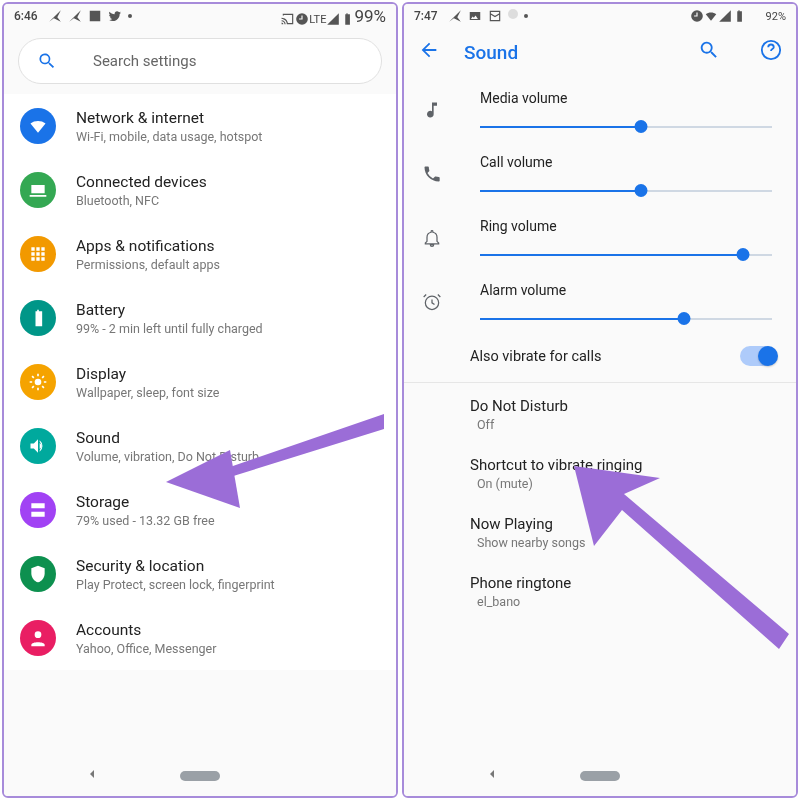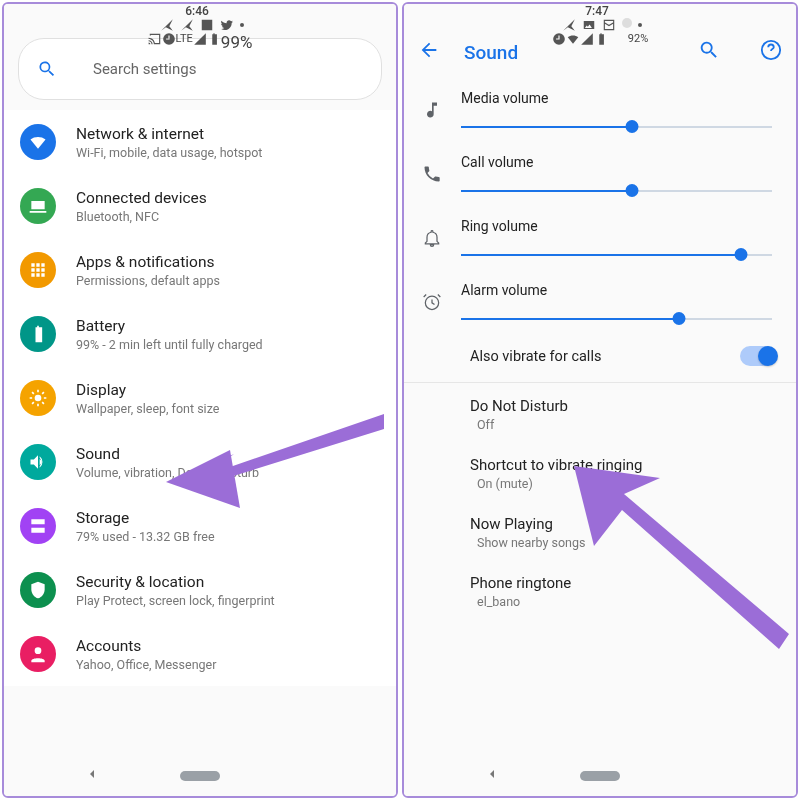--- a/index.html
+++ b/index.html
@@ -22,31 +22,30 @@
     margin: 2px;
   }
   .status-bar {
     height: 24px;
     display: flex;
     align-items: center;
     padding: 0 10px;
     font-size: 12px;
     color: #444;
     background: #fafafa;
-    flex-direction: column;
   }
   .status-bar .time { font-weight: 500; margin-right: 6px; }
   .status-bar .left-icons { display: flex; gap: 6px; margin-left: 4px; }
   .status-bar .spacer { flex: 1; }
-  .status-bar .right-icons { display: flex; align-items: flex-start; }
+  .status-bar .right-icons { display: flex; align-items: flex-end; }
   .status-bar svg { width: 14px; height: 14px; fill: #555; }
 
   .search-pill {
     margin: 10px 14px 6px;
-    height: 62px;
+    height: 46px;
     border: 1px solid #e0e0e0;
     border-radius: 26px;
     background: #fff;
     display: flex;
     align-items: center;
     padding: 0 18px;
   }
   .search-pill svg { width: 20px; height: 20px; fill: #1a73e8; margin-right: 36px;}
   .search-pill .placeholder { color: #666; font-size: 15px; }
 
@@ -88,21 +87,21 @@
   }
   .app-header .title { color: #1a73e8; font-size: 19px; font-weight: 500; }
   .app-header .flex { flex: 1; }
   .app-header svg { width: 22px; height: 22px; fill: #1a73e8; }
 
   .sound-list { padding: 0 0 0 0; }
   .slider-row {
     display: flex;
     align-items: center;
     padding: 14px 24px 6px 18px;
-    gap: 17px;
+    gap: 36px;
   }
   .slider-row .slicon { width: 22px; flex-shrink: 0; }
   .slider-row .slicon svg { width: 20px; height: 20px; fill: #5f6368; }
   .slider-row .slbody { flex: 1; }
   .slider-row .sllabel { font-size: 14px; color: #222; margin-bottom: 14px; }
   .slider {
     position: relative;
     height: 14px;
   }
   .slider .track {

